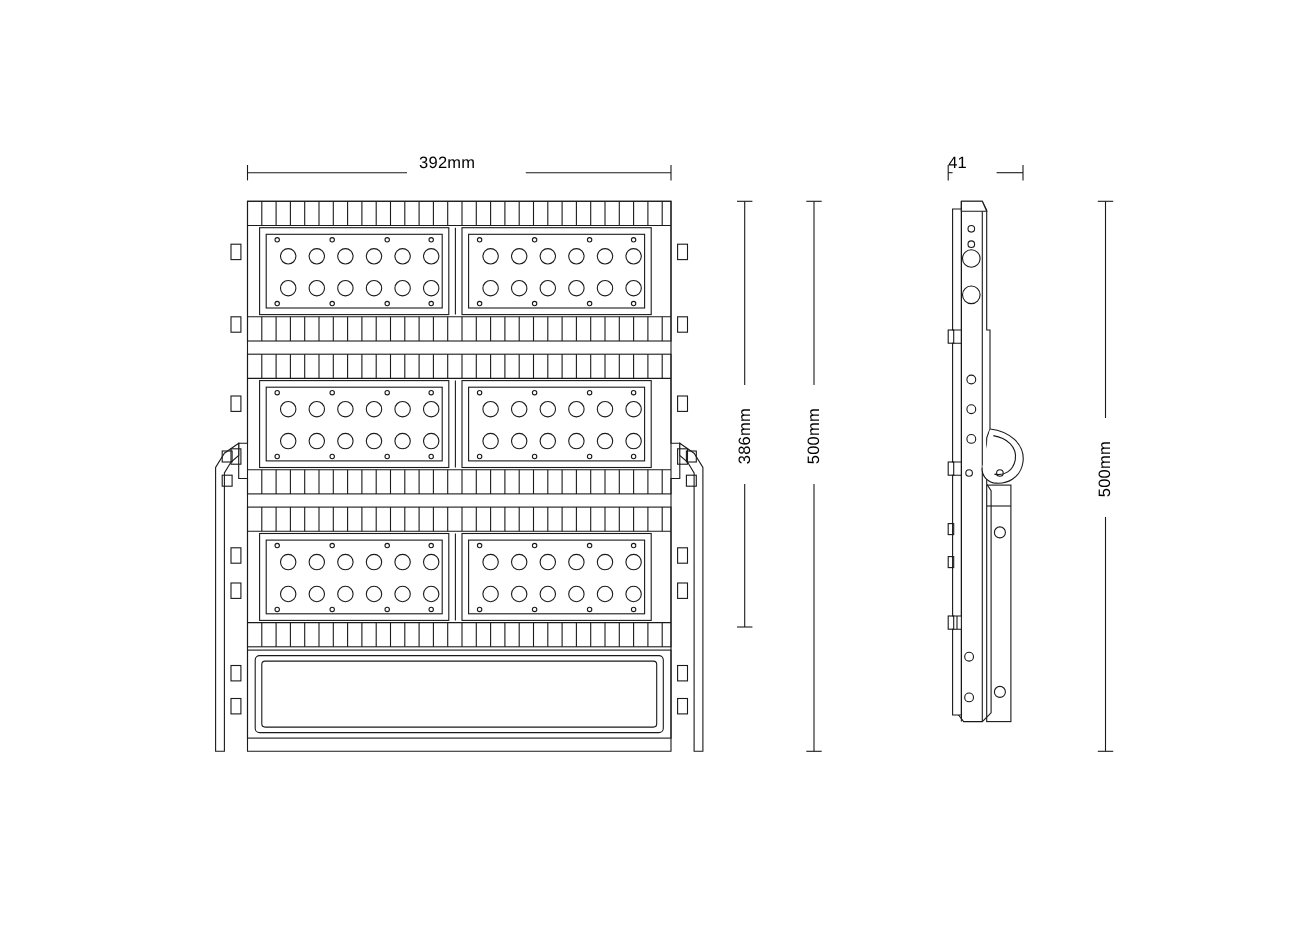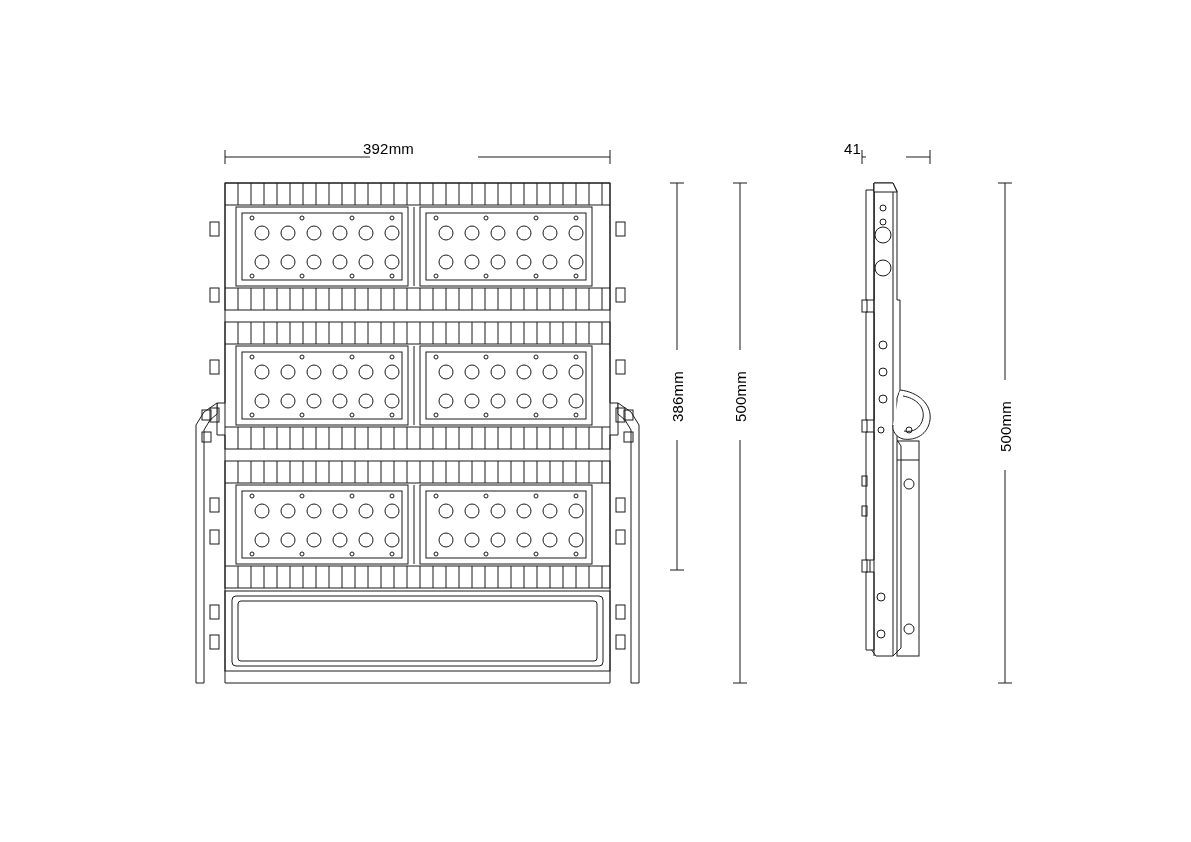--- a/index.html
+++ b/index.html
@@ -495,23 +495,23 @@
 
         <rect x="862" y="300" width="5" height="12"></rect>
         <rect x="862" y="420" width="5" height="12"></rect>
         <rect x="862" y="560" width="5" height="12"></rect>
         <rect x="862" y="476" width="5" height="10"></rect>
         <rect x="862" y="506" width="5" height="10"></rect>
       </g>
     </g>
   </svg>
 
-  <div class="dim-label" style="left:363px; top:140px;">392mm</div>
-
-  <div class="dim-label" style="left:844px; top:140px;">41</div>
+  <div class="dim-label" style="left:381px; top:140px;">392mm</div>
+
+  <div class="dim-label" style="left:862px; top:140px;">41</div>
 
   <div class="dim-label vert" style="left:641px; top:388px; width:72px; text-align:center;">386mm</div>
 
   <div class="dim-label vert" style="left:704px; top:388px; width:72px; text-align:center;">500mm</div>
 
   <div class="dim-label vert" style="left:969px; top:418px; width:72px; text-align:center;">500mm</div>
 
 </div>
 
 </body></html>

